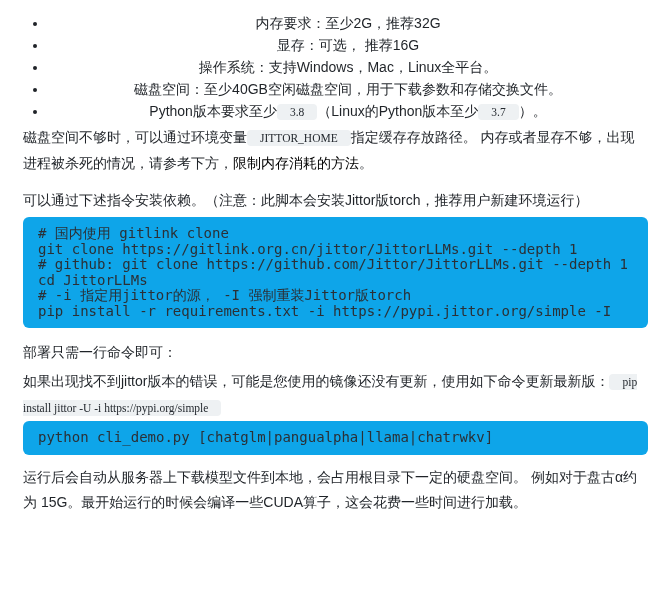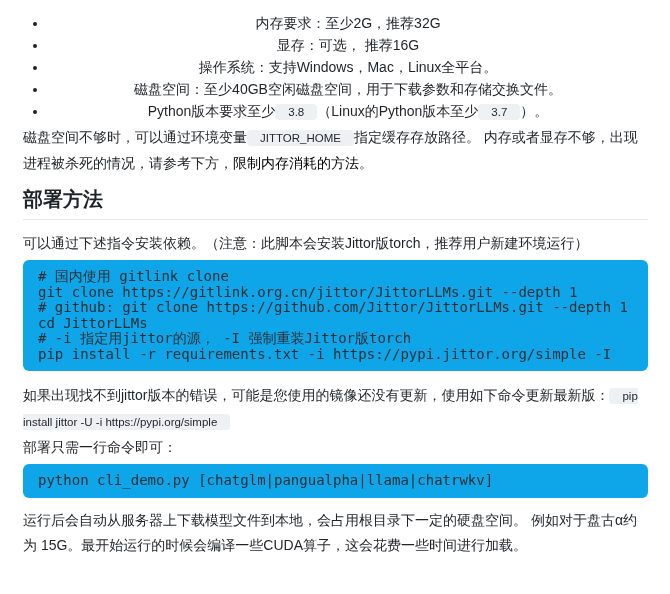--- a/index.html
+++ b/index.html
@@ -37,21 +37,21 @@
     font-size: 14px;
     line-height: 15.5px;
     color: #2b3036;
     overflow: hidden;
   }
   pre.run-block { margin-bottom: 10px; }
   code.inline-code {
     background: #eef1f3;
     border-radius: 4px;
     padding: 2px 13px;
-    font-family: Liberation Sans, sans-serif;
+    font-family: Liberation Serif, serif;
     font-size: 11.5px;
     color: #24292f;
   }
   a.md-link { color: #000000; text-decoration: none; cursor: pointer; }
 </style>
 </head>
 <body>
 
 <article>
 
@@ -69,27 +69,26 @@
     <li>
       <span>磁盘空间：至少40GB空闲磁盘空间，用于下载参数和存储交换文件。</span>
     </li>
     <li>
       <span>Python版本要求至少</span><code class="inline-code">3.8</code><span>（Linux的Python版本至少</span><code class="inline-code">3.7</code><span>）。</span>
     </li>
   </ul>
 
   <p class="md-p"><span>磁盘空间不够时，可以通过环境变量</span><code class="inline-code">JITTOR_HOME</code><span>指定缓存存放路径。 内存或者显存不够，出现进程被杀死的情况，请参考下方，</span><a class="md-link">限制内存消耗的方法</a><span>。</span></p>
 
-  <h1 class="md-heading deploy-heading">部署方法</h1>
 
   <p class="md-p intro-p">可以通过下述指令安装依赖。（注意：此脚本会安装Jittor版torch，推荐用户新建环境运行）</p>
 
   <pre class="code-block"><code><div class="code-line"># 国内使用 gitlink clone</div><div class="code-line">git clone https://gitlink.org.cn/jittor/JittorLLMs.git --depth 1</div><div class="code-line"># github: git clone https://github.com/Jittor/JittorLLMs.git --depth 1</div><div class="code-line">cd JittorLLMs</div><div class="code-line"># -i 指定用jittor的源， -I 强制重装Jittor版torch</div><div class="code-line">pip install -r requirements.txt -i https://pypi.jittor.org/simple -I</div></code></pre>
 
+  <p class="md-p oneline-p">部署只需一行命令即可：</p>
+
   <p class="md-p mirror-p"><span>如果出现找不到jittor版本的错误，可能是您使用的镜像还没有更新，使用如下命令更新最新版：</span><code class="inline-code">pip install jittor -U -i https://pypi.org/simple</code></p>
-
-  <p class="md-p oneline-p">部署只需一行命令即可：</p>
 
   <pre class="code-block run-block"><code>python cli_demo.py [chatglm|pangualpha|llama|chatrwkv]</code></pre>
 
   <p class="md-p outro-p">运行后会自动从服务器上下载模型文件到本地，会占用根目录下一定的硬盘空间。 例如对于盘古α约为 15G。最开始运行的时候会编译一些CUDA算子，这会花费一些时间进行加载。</p>
 
 </article>
 
 </body></html>

